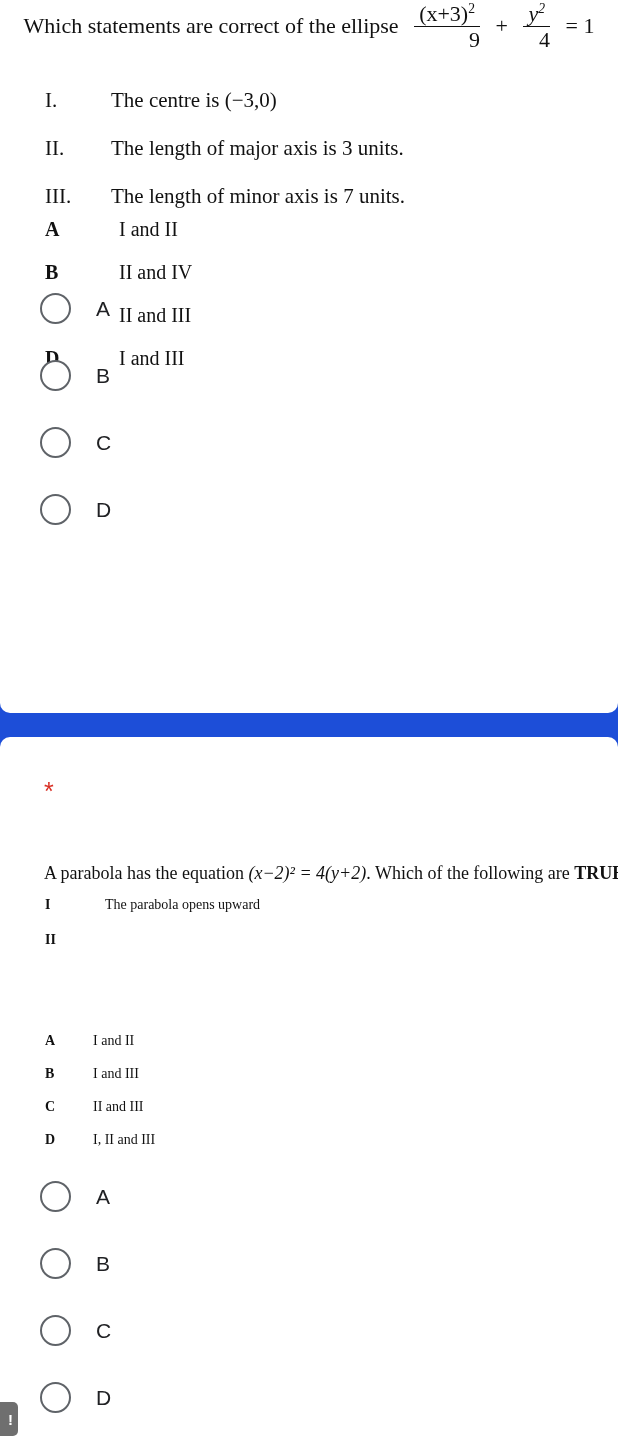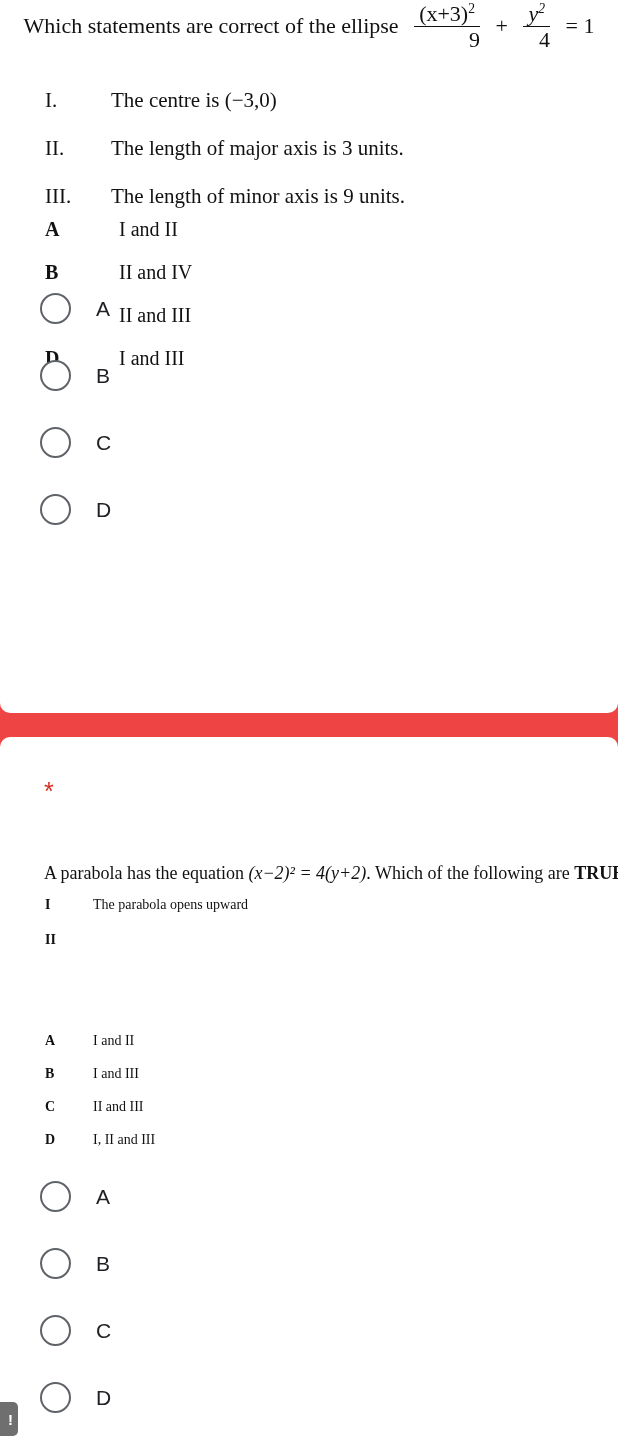--- a/index.html
+++ b/index.html
@@ -9,21 +9,21 @@
     height: 1452px;
     background: #f8f0dc;
     font-family: "Liberation Sans", sans-serif;
     overflow: hidden;
   }
 
   .page {
     position: relative;
     width: 618px;
     height: 1452px;
-    background: #ef4444;
+    background: #1d4ed8;
     padding-left: 43px;
   }
 
   
   .card {
     position: absolute;
     left: 0;
     width: 618px;
     background: #ffffff;
     border-radius: 10px;
@@ -145,21 +145,21 @@
     top: 126px;
     font-size: 18px;
     line-height: 1.2;
     white-space: nowrap;
   }
   .q2-stem b { font-weight: bold; }
 
   #q2-statements { top: 160px; }
   #q2-statements .stmt-row { font-size: 14px; margin-bottom: 19px; }
   #q2-statements .stmt-num { width: 30px; margin-left: 45px; font-weight: bold; }
-  #q2-statements .stmt-txt { margin-left: 18px; }
+  #q2-statements .stmt-txt { margin-left: 30px; }
 
   #q2-options { position: absolute; left: 0; right: 0; top: 296px; }
   #q2-options .opt-row {
     display: flex;
     align-items: baseline;
     font-size: 14px;
     margin-bottom: 17px;
   }
   #q2-options .opt-key { width: 30px; margin-left: 45px; font-weight: bold; }
   #q2-options .opt-val { margin-left: 18px; }
@@ -211,21 +211,21 @@
       <div class="stmt-row">
         <span class="stmt-num">I.</span>
         <span class="stmt-txt">The centre is (−3,0)</span>
       </div>
       <div class="stmt-row">
         <span class="stmt-num">II.</span>
         <span class="stmt-txt">The length of major axis is 3 units.</span>
       </div>
       <div class="stmt-row">
         <span class="stmt-num">III.</span>
-        <span class="stmt-txt">The length of minor axis is 9 units.</span>
+        <span class="stmt-txt">The length of minor axis is 7 units.</span>
       </div>
     </div>
 
     <div class="qimage" id="q1-options">
       <div class="opt-row">
         <span class="opt-key">A</span>
         <span class="opt-val">I and II</span>
       </div>
       <div class="opt-row">
         <span class="opt-key">B</span>

